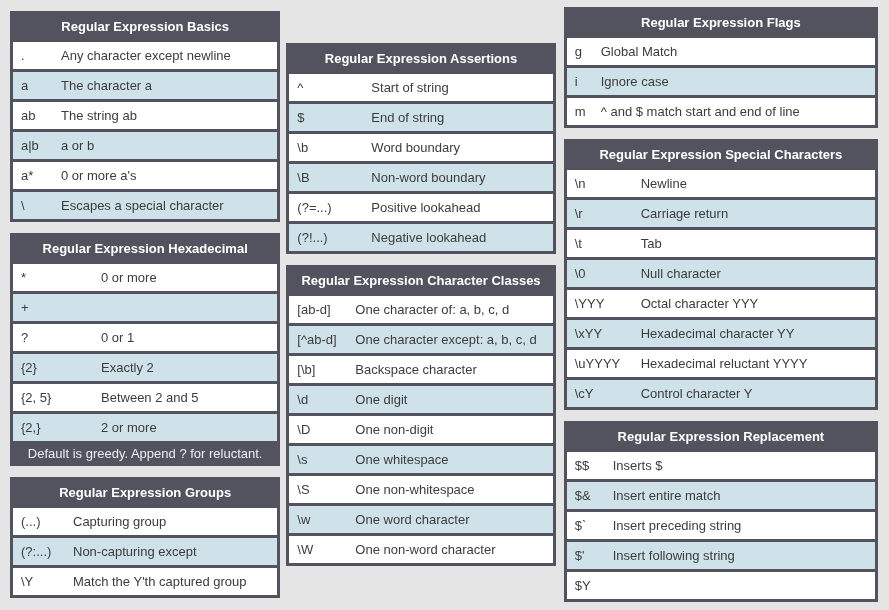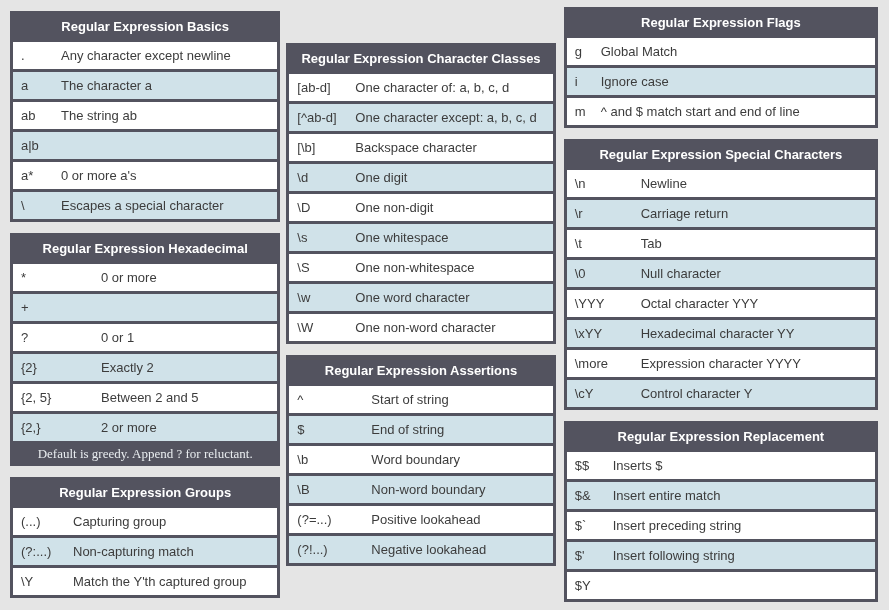--- a/index.html
+++ b/index.html
@@ -57,21 +57,20 @@
   }
   .tbody .row.alt { background: var(--row_alt_bg); }
   .row .term { flex: 0 0 var(--termw, 50px); }
   .row .desc { flex: 1; }
   .tfoot {
     color: var(--footer_text);
     text-align: center;
     font-size: 13px;
     padding: 6px 0 3px;
     line-height: 13px;
-    font-family: Liberation Serif, serif;
   }
 
   .t-basics      { --termw: 40px; }
   .t-quantifiers { --termw: 80px; }
   .t-groups      { --termw: 52px; }
   .t-classes     { --termw: 58px; }
   .t-assertions  { --termw: 74px; }
   .t-flags       { --termw: 26px; }
   .t-special     { --termw: 66px; }
   .t-replacement { --termw: 38px; }
@@ -94,20 +93,21 @@
           <div class="row alt">
             <span class="term">a</span>
             <span class="desc">The character a</span>
           </div>
           <div class="row">
             <span class="term">ab</span>
             <span class="desc">The string ab</span>
           </div>
           <div class="row alt">
             <span class="term">a|b</span>
+            <span class="desc">a or b</span>
           </div>
           <div class="row">
             <span class="term">a*</span>
             <span class="desc">0 or more a's</span>
           </div>
           <div class="row alt">
             <span class="term">\</span>
             <span class="desc">Escapes a special character</span>
           </div>
         </div>
@@ -151,31 +151,63 @@
       <header class="thead">
         <span>Regular Expression Groups</span>
       </header>
       <div class="tbody">
           <div class="row">
             <span class="term">(...)</span>
             <span class="desc">Capturing group</span>
           </div>
           <div class="row alt">
             <span class="term">(?:...)</span>
-            <span class="desc">Non-capturing match</span>
+            <span class="desc">Non-capturing except</span>
           </div>
           <div class="row">
             <span class="term">\Y</span>
             <span class="desc">Match the Y'th captured group</span>
           </div>
         </div>
     </section>
   </div>
 
   <div class="col col-middle">
+    <section class="rtable t-assertions">
+      <header class="thead">
+        <span>Regular Expression Assertions</span>
+      </header>
+      <div class="tbody">
+          <div class="row">
+            <span class="term">^</span>
+            <span class="desc">Start of string</span>
+          </div>
+          <div class="row alt">
+            <span class="term">$</span>
+            <span class="desc">End of string</span>
+          </div>
+          <div class="row">
+            <span class="term">\b</span>
+            <span class="desc">Word boundary</span>
+          </div>
+          <div class="row alt">
+            <span class="term">\B</span>
+            <span class="desc">Non-word boundary</span>
+          </div>
+          <div class="row">
+            <span class="term">(?=...)</span>
+            <span class="desc">Positive lookahead</span>
+          </div>
+          <div class="row alt">
+            <span class="term">(?!...)</span>
+            <span class="desc">Negative lookahead</span>
+          </div>
+        </div>
+    </section>
+
     <section class="rtable t-classes">
       <header class="thead">
         <span>Regular Expression Character Classes</span>
       </header>
       <div class="tbody">
           <div class="row">
             <span class="term">[ab-d]</span>
             <span class="desc">One character of: a, b, c, d</span>
           </div>
           <div class="row alt">
@@ -205,52 +237,20 @@
           <div class="row alt">
             <span class="term">\w</span>
             <span class="desc">One word character</span>
           </div>
           <div class="row">
             <span class="term">\W</span>
             <span class="desc">One non-word character</span>
           </div>
         </div>
     </section>
-
-    <section class="rtable t-assertions">
-      <header class="thead">
-        <span>Regular Expression Assertions</span>
-      </header>
-      <div class="tbody">
-          <div class="row">
-            <span class="term">^</span>
-            <span class="desc">Start of string</span>
-          </div>
-          <div class="row alt">
-            <span class="term">$</span>
-            <span class="desc">End of string</span>
-          </div>
-          <div class="row">
-            <span class="term">\b</span>
-            <span class="desc">Word boundary</span>
-          </div>
-          <div class="row alt">
-            <span class="term">\B</span>
-            <span class="desc">Non-word boundary</span>
-          </div>
-          <div class="row">
-            <span class="term">(?=...)</span>
-            <span class="desc">Positive lookahead</span>
-          </div>
-          <div class="row alt">
-            <span class="term">(?!...)</span>
-            <span class="desc">Negative lookahead</span>
-          </div>
-        </div>
-    </section>
   </div>
 
   <div class="col col-right">
     <section class="rtable t-flags">
       <header class="thead">
         <span>Regular Expression Flags</span>
       </header>
       <div class="tbody">
           <div class="row">
             <span class="term">g</span>
@@ -290,22 +290,22 @@
           </div>
           <div class="row">
             <span class="term">\YYY</span>
             <span class="desc">Octal character YYY</span>
           </div>
           <div class="row alt">
             <span class="term">\xYY</span>
             <span class="desc">Hexadecimal character YY</span>
           </div>
           <div class="row">
-            <span class="term">\more</span>
-            <span class="desc">Expression character YYYY</span>
+            <span class="term">\uYYYY</span>
+            <span class="desc">Hexadecimal reluctant YYYY</span>
           </div>
           <div class="row alt">
             <span class="term">\cY</span>
             <span class="desc">Control character Y</span>
           </div>
         </div>
     </section>
 
     <section class="rtable t-replacement">
       <header class="thead">

